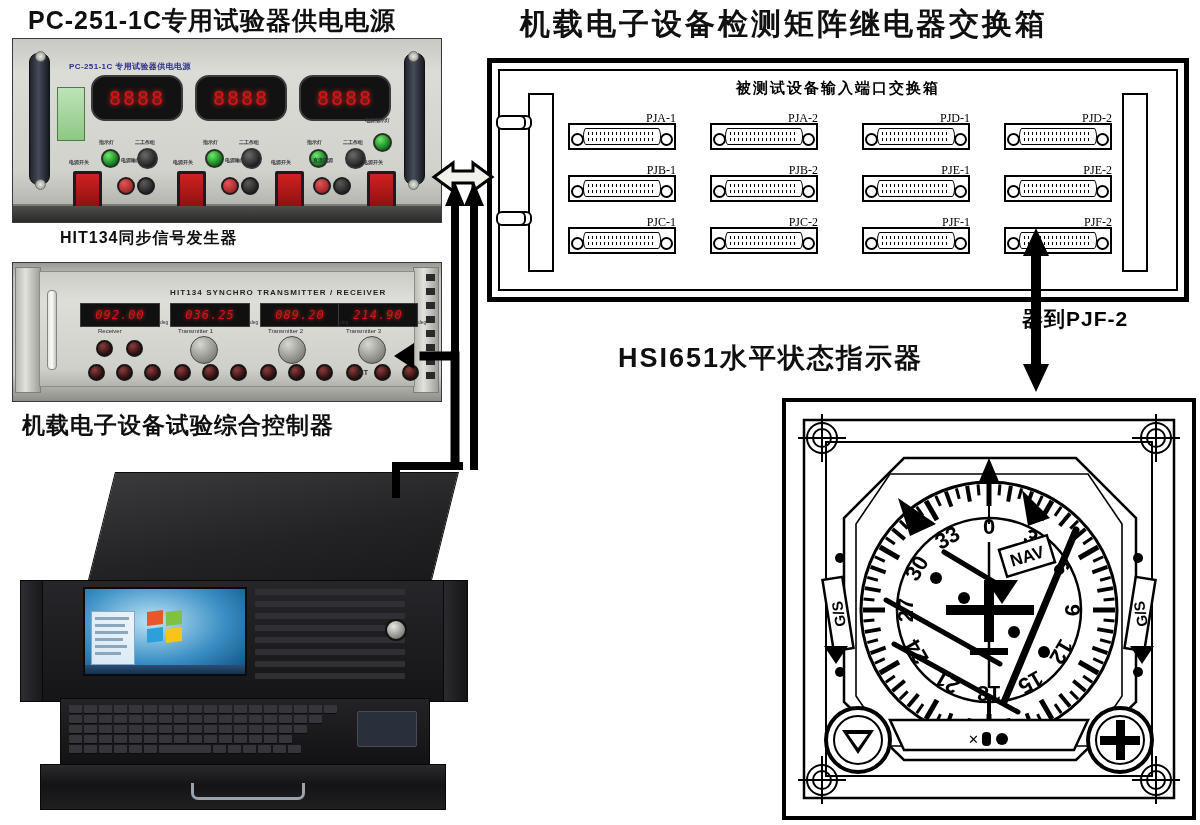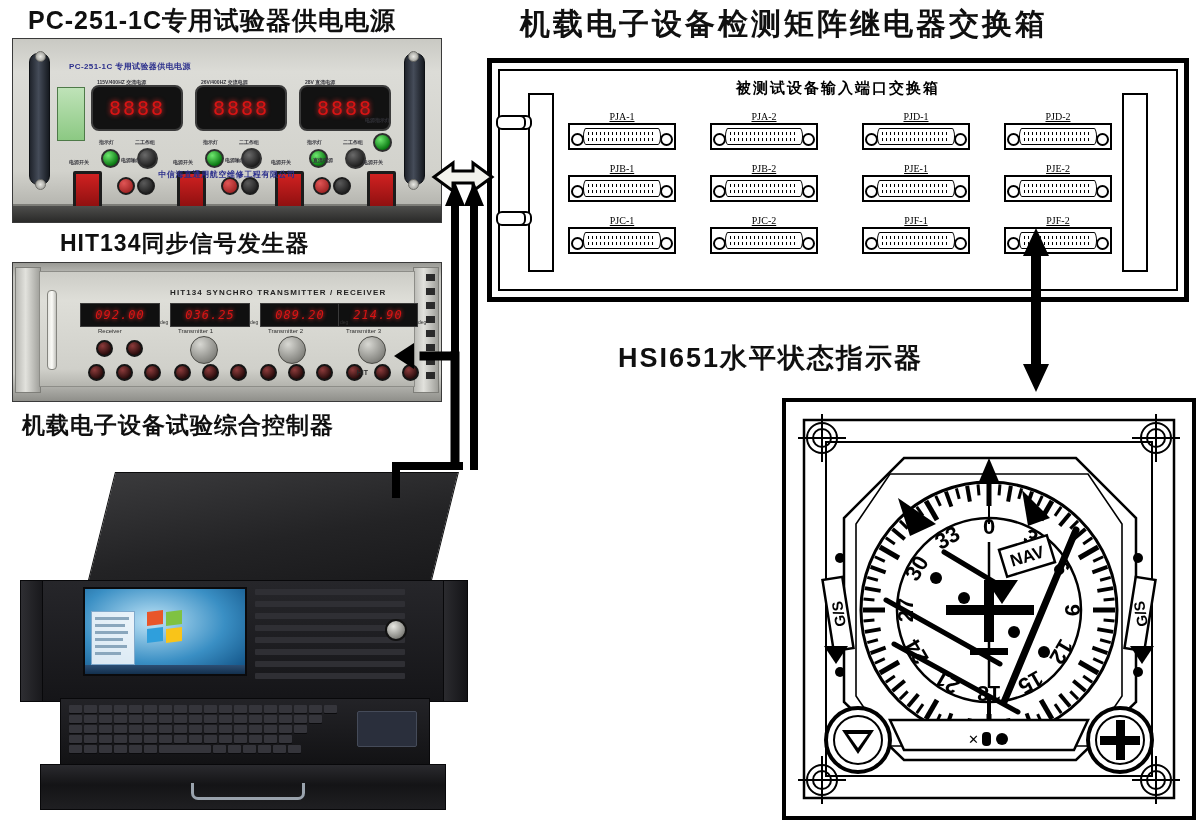--- a/index.html
+++ b/index.html
@@ -4,21 +4,21 @@
 <style>
   html,body{margin:0;padding:0;background:#ffffff;}
   body{width:1200px;height:825px;position:relative;overflow:hidden;
        font-family:"Liberation Sans","DejaVu Sans",sans-serif;}
   .abs{position:absolute;}
 
   
   .heading{font-weight:bold;color:#101010;white-space:nowrap;letter-spacing:1px;}
   #h-psu   {left:28px;  top:4px;   font-size:25px;}
   #h-relay {left:520px; top:4px;   font-size:30px; letter-spacing:3px;}
-  #h-hit   {left:60px;  top:228px; font-size:23px; letter-spacing:1px;}
+  #h-hit   {left:60px;  top:228px; font-size:16px; letter-spacing:1px;}
   #h-pc    {left:22px;  top:410px; font-size:23px; letter-spacing:1px;}
   #h-hsi   {left:618px; top:340px; font-size:27px; letter-spacing:2px;}
 
   
   .photo{background:#d9d9d5;border:1px solid #3a3a3a;box-sizing:border-box;overflow:hidden;}
 
   
   #psu{left:12px;top:38px;width:430px;height:185px;
        background:linear-gradient(#8f8f8b,#cfcfca 8%,#d6d6d1 75%,#a9a9a4);}
   #psu .bezel{position:absolute;left:0;top:0;right:0;bottom:16px;
@@ -28,22 +28,22 @@
        background:linear-gradient(#4e4e4c,#2a2a29);}
   .handle{position:absolute;top:14px;width:19px;height:130px;border-radius:9px;
        background:linear-gradient(90deg,#20242c,#454c59 45%,#161a20);
        border:1px solid #0d1014;}
   #psu .handle.l{left:16px;} #psu .handle.r{right:16px;}
   .scr{position:absolute;width:9px;height:9px;border-radius:50%;
        background:radial-gradient(#e9e9e4,#8d8d88);border:1px solid #6e6e69;}
   .psu-title{position:absolute;left:56px;top:22px;font-size:8px;color:#2b2f8c;
        font-weight:bold;letter-spacing:.4px;white-space:nowrap;}
   .grp-lbl{position:absolute;font-size:5px;color:#33333a;font-weight:bold;white-space:nowrap;}
-  .meter{position:absolute;top:46px;width:88px;height:42px;background:#121212;
-       border:2px solid #3b3b3b;border-radius:8px;
+  .meter{position:absolute;top:36px;width:88px;height:42px;background:#121212;
+       border:2px solid #3b3b3b;border-radius:14px;
        display:flex;align-items:center;justify-content:center;}
   .meter .seg{font-family:"DejaVu Sans Mono",monospace;font-size:20px;color:#d81414;
        letter-spacing:2px;text-shadow:0 0 5px #ff2a2a;}
   .led{position:absolute;width:15px;height:15px;border-radius:50%;
        background:radial-gradient(circle at 35% 30%,#6fe86f,#0c7a14 70%,#053d08);
        border:2px solid #2e2e2e;}
   .knob{position:absolute;width:17px;height:17px;border-radius:50%;
        background:radial-gradient(circle at 35% 30%,#6a6a6a,#1b1b1b 75%);
        border:2px solid #333;}
   .rocker{position:absolute;width:23px;height:34px;border-radius:2px;
@@ -132,21 +132,21 @@
         box-sizing:border-box;}
   .conn .dsub{position:absolute;left:13px;top:3px;right:13px;bottom:3px;border:1.5px solid #000;
         border-radius:3px/50%;background:#fff;overflow:hidden;}
   .conn .pins{position:absolute;left:4px;top:3px;right:4px;height:3px;
         background:repeating-linear-gradient(90deg,#000 0 1.5px,#fff 1.5px 4px);}
   .conn .pins2{top:9px;}
   .conn .earl,.conn .earr{position:absolute;top:8px;width:9px;height:9px;border-radius:50%;
         border:2px solid #000;background:#fff;}
   .conn .earl{left:1px;} .conn .earr{right:1px;}
   .conn-lbl{position:absolute;font-family:"Liberation Serif","DejaVu Serif",serif;
-        font-size:10px;color:#000;text-align:center;width:108px;text-decoration:underline;}
+        font-size:12px;color:#000;text-align:right;width:108px;text-decoration:underline;}
 
   
   svg.ov{position:absolute;left:0;top:0;width:1200px;height:825px;pointer-events:none;}
 
   
   #hsi{left:782px;top:398px;width:414px;height:422px;background:#fff;border:4px solid #000;
        box-sizing:border-box;}
   .hsi-lbl{position:absolute;left:1022px;top:306px;width:175px;
        font-size:21px;font-weight:bold;color:#000;line-height:1.22;letter-spacing:1px;}
 </style>
@@ -213,21 +213,20 @@
     <div class="rocker" style="left:262px;top:132px"></div>
     <div class="rocker" style="left:354px;top:132px"></div>
 
     <div class="jack red" style="left:104px;top:138px"></div>
     <div class="jack blk" style="left:124px;top:138px"></div>
     <div class="jack red" style="left:208px;top:138px"></div>
     <div class="jack blk" style="left:228px;top:138px"></div>
     <div class="jack red" style="left:300px;top:138px"></div>
     <div class="jack blk" style="left:320px;top:138px"></div>
 
-    <div class="psu-foot">中信海直通用航空维修工程有限公司</div>
   </div>
   <div class="base"></div>
 </div>
 
 <div class="abs photo" id="hit">
   <div class="rail l"></div>
   <div class="rail r">
     <div class="railslot" style="top:6px"></div>
       <div class="railslot" style="top:20px"></div>
     <div class="railslot" style="top:34px"></div>
@@ -559,20 +558,21 @@
     <rect x="392" y="462" width="70" height="8"></rect>
     <rect x="392" y="462" width="8" height="36"></rect>
   </g>
 
   <g fill="#000">
     <polygon points="1036,228 1023,256 1031,256 1031,364 1023,364 1036,392 1049,364 1041,364 1041,256 1049,256"></polygon>
   </g>
 </svg>
 
 <div class="hsi-lbl">
+  <div>器到PJF-2</div>
 </div>
 
 <div class="abs" id="hsi">
   <svg viewBox="0 0 406 414" width="406" height="414">
     <g stroke="#000" fill="none" stroke-width="2.5">
 
       <path d="M18 18 L388 18 L388 396 L18 396 Z"></path>
       <path d="M40 40 L366 40 L366 374 L40 374 Z" stroke-width="2"></path>
 
       <path d="M118 56 L290 56 L350 116 L350 300 L290 358 L118 358 L58 300 L58 116 Z" stroke-width="2.5"></path>

